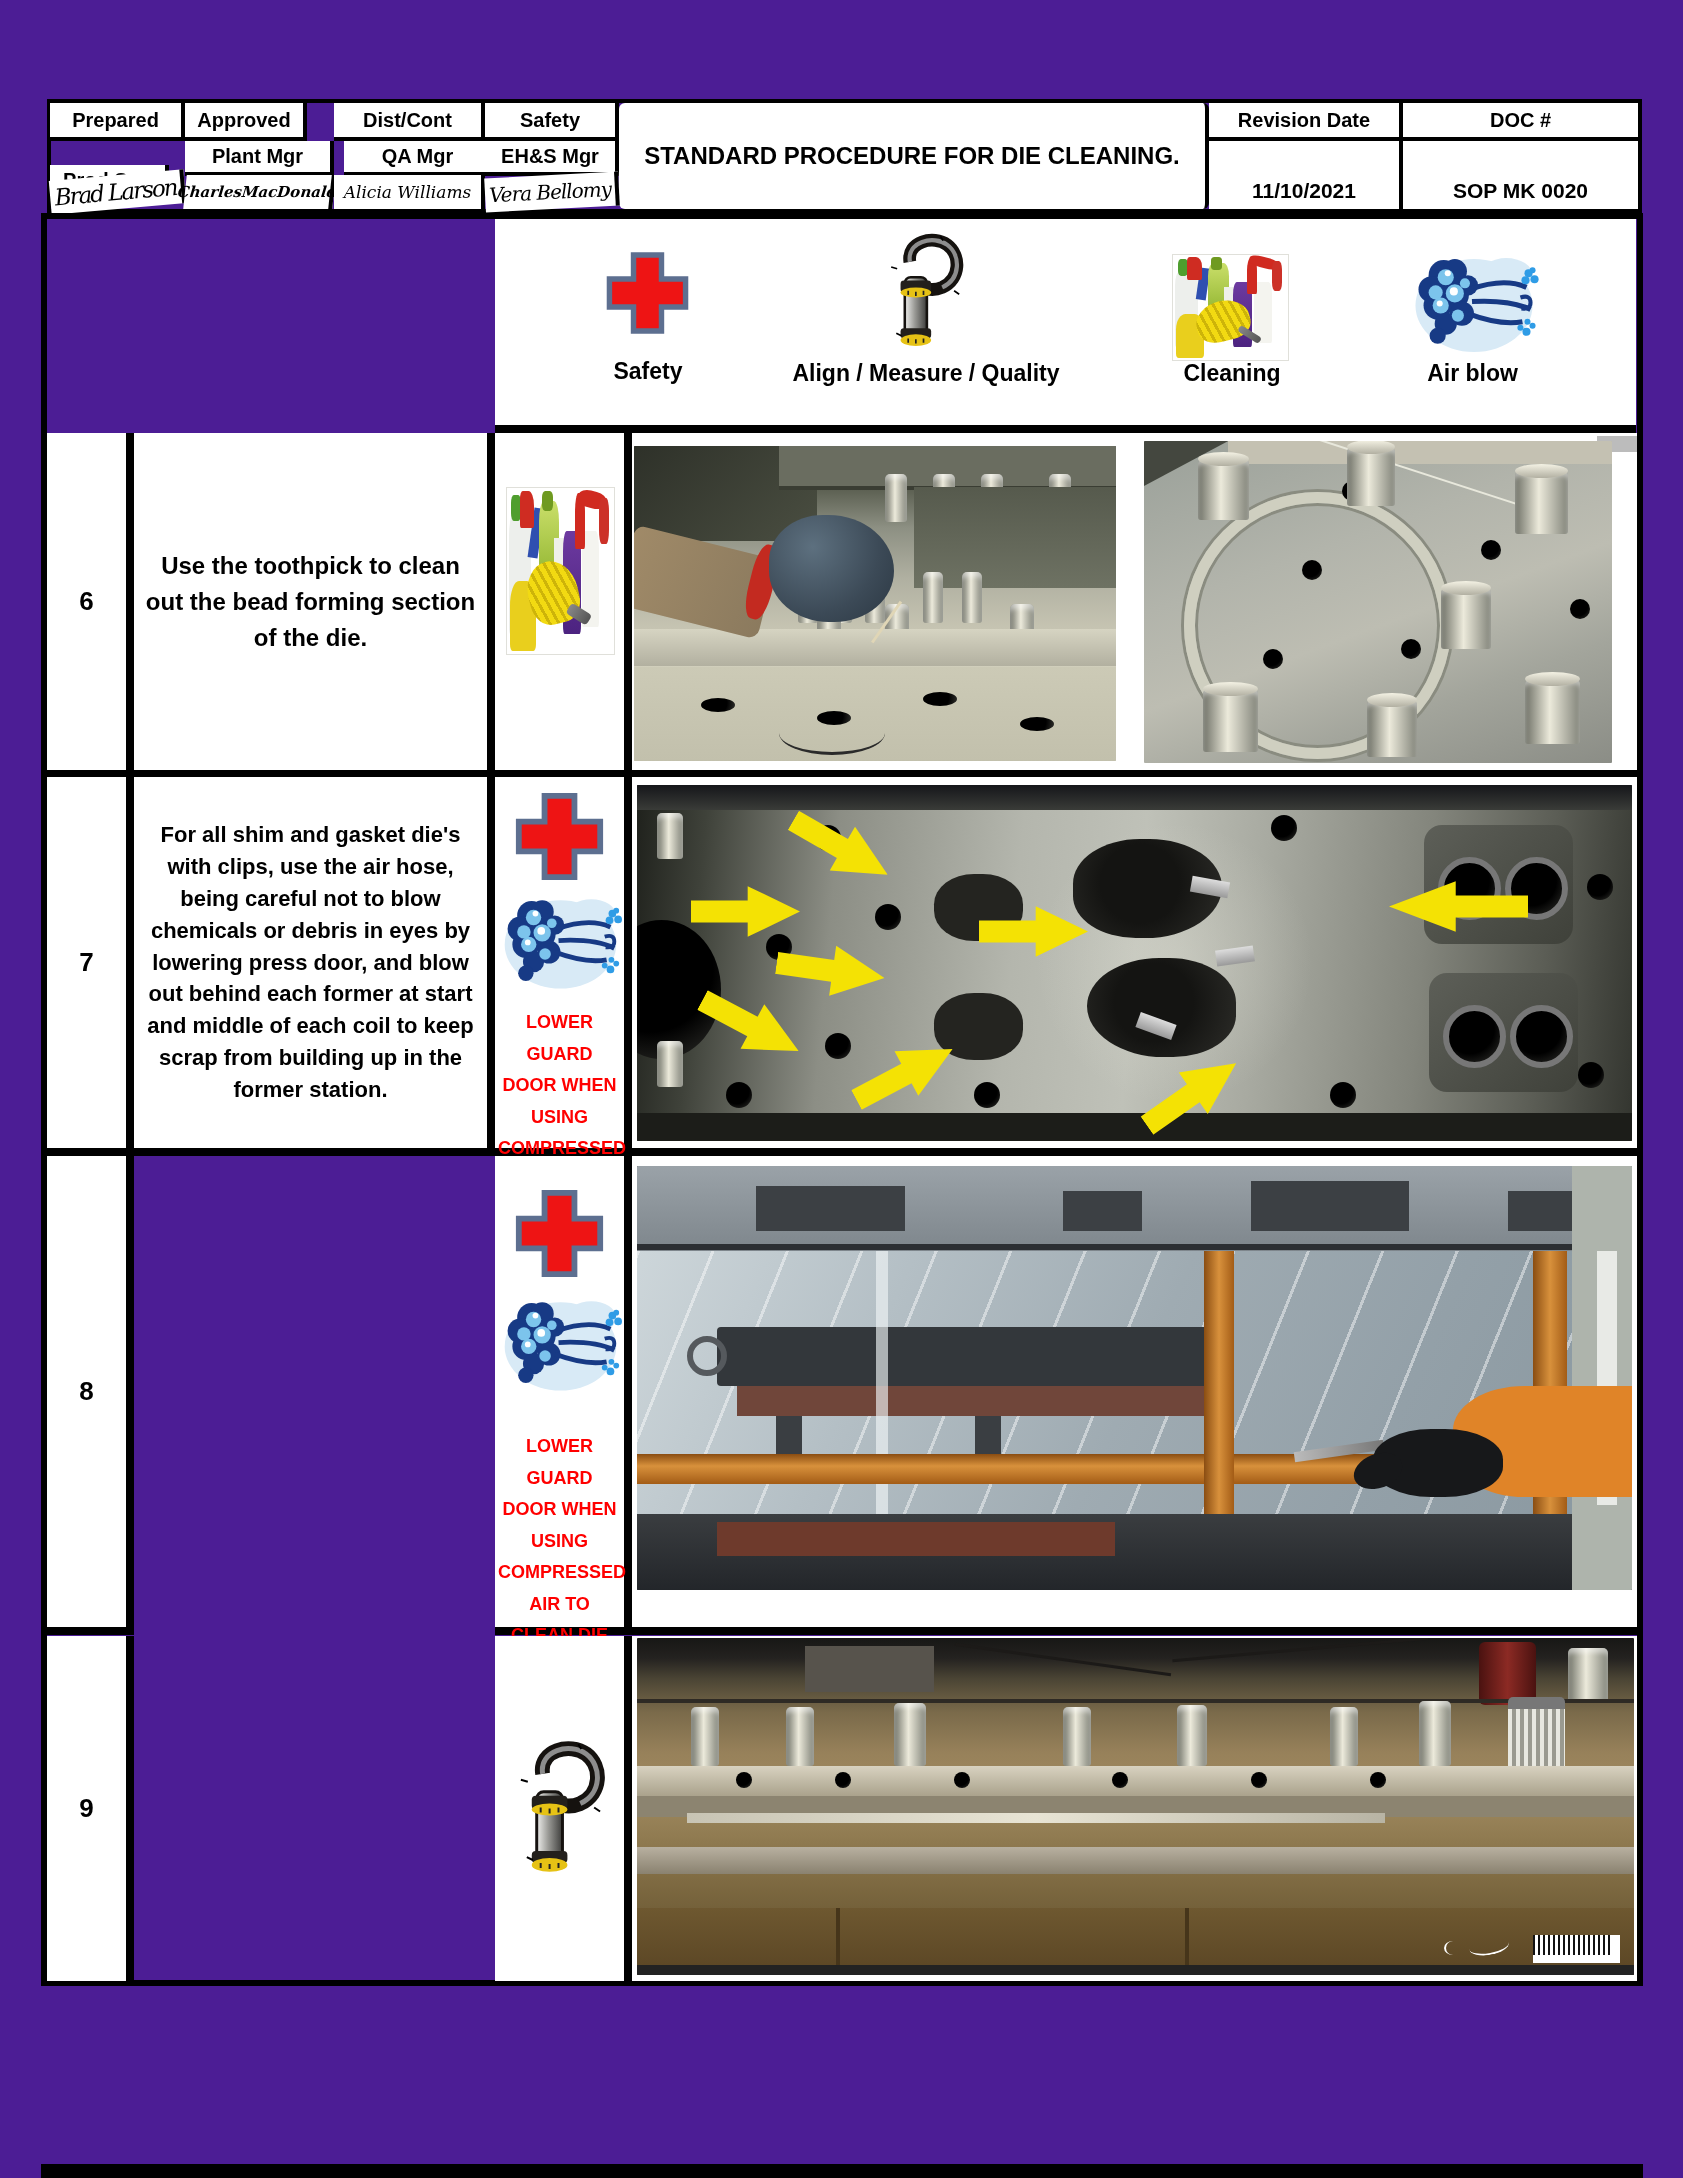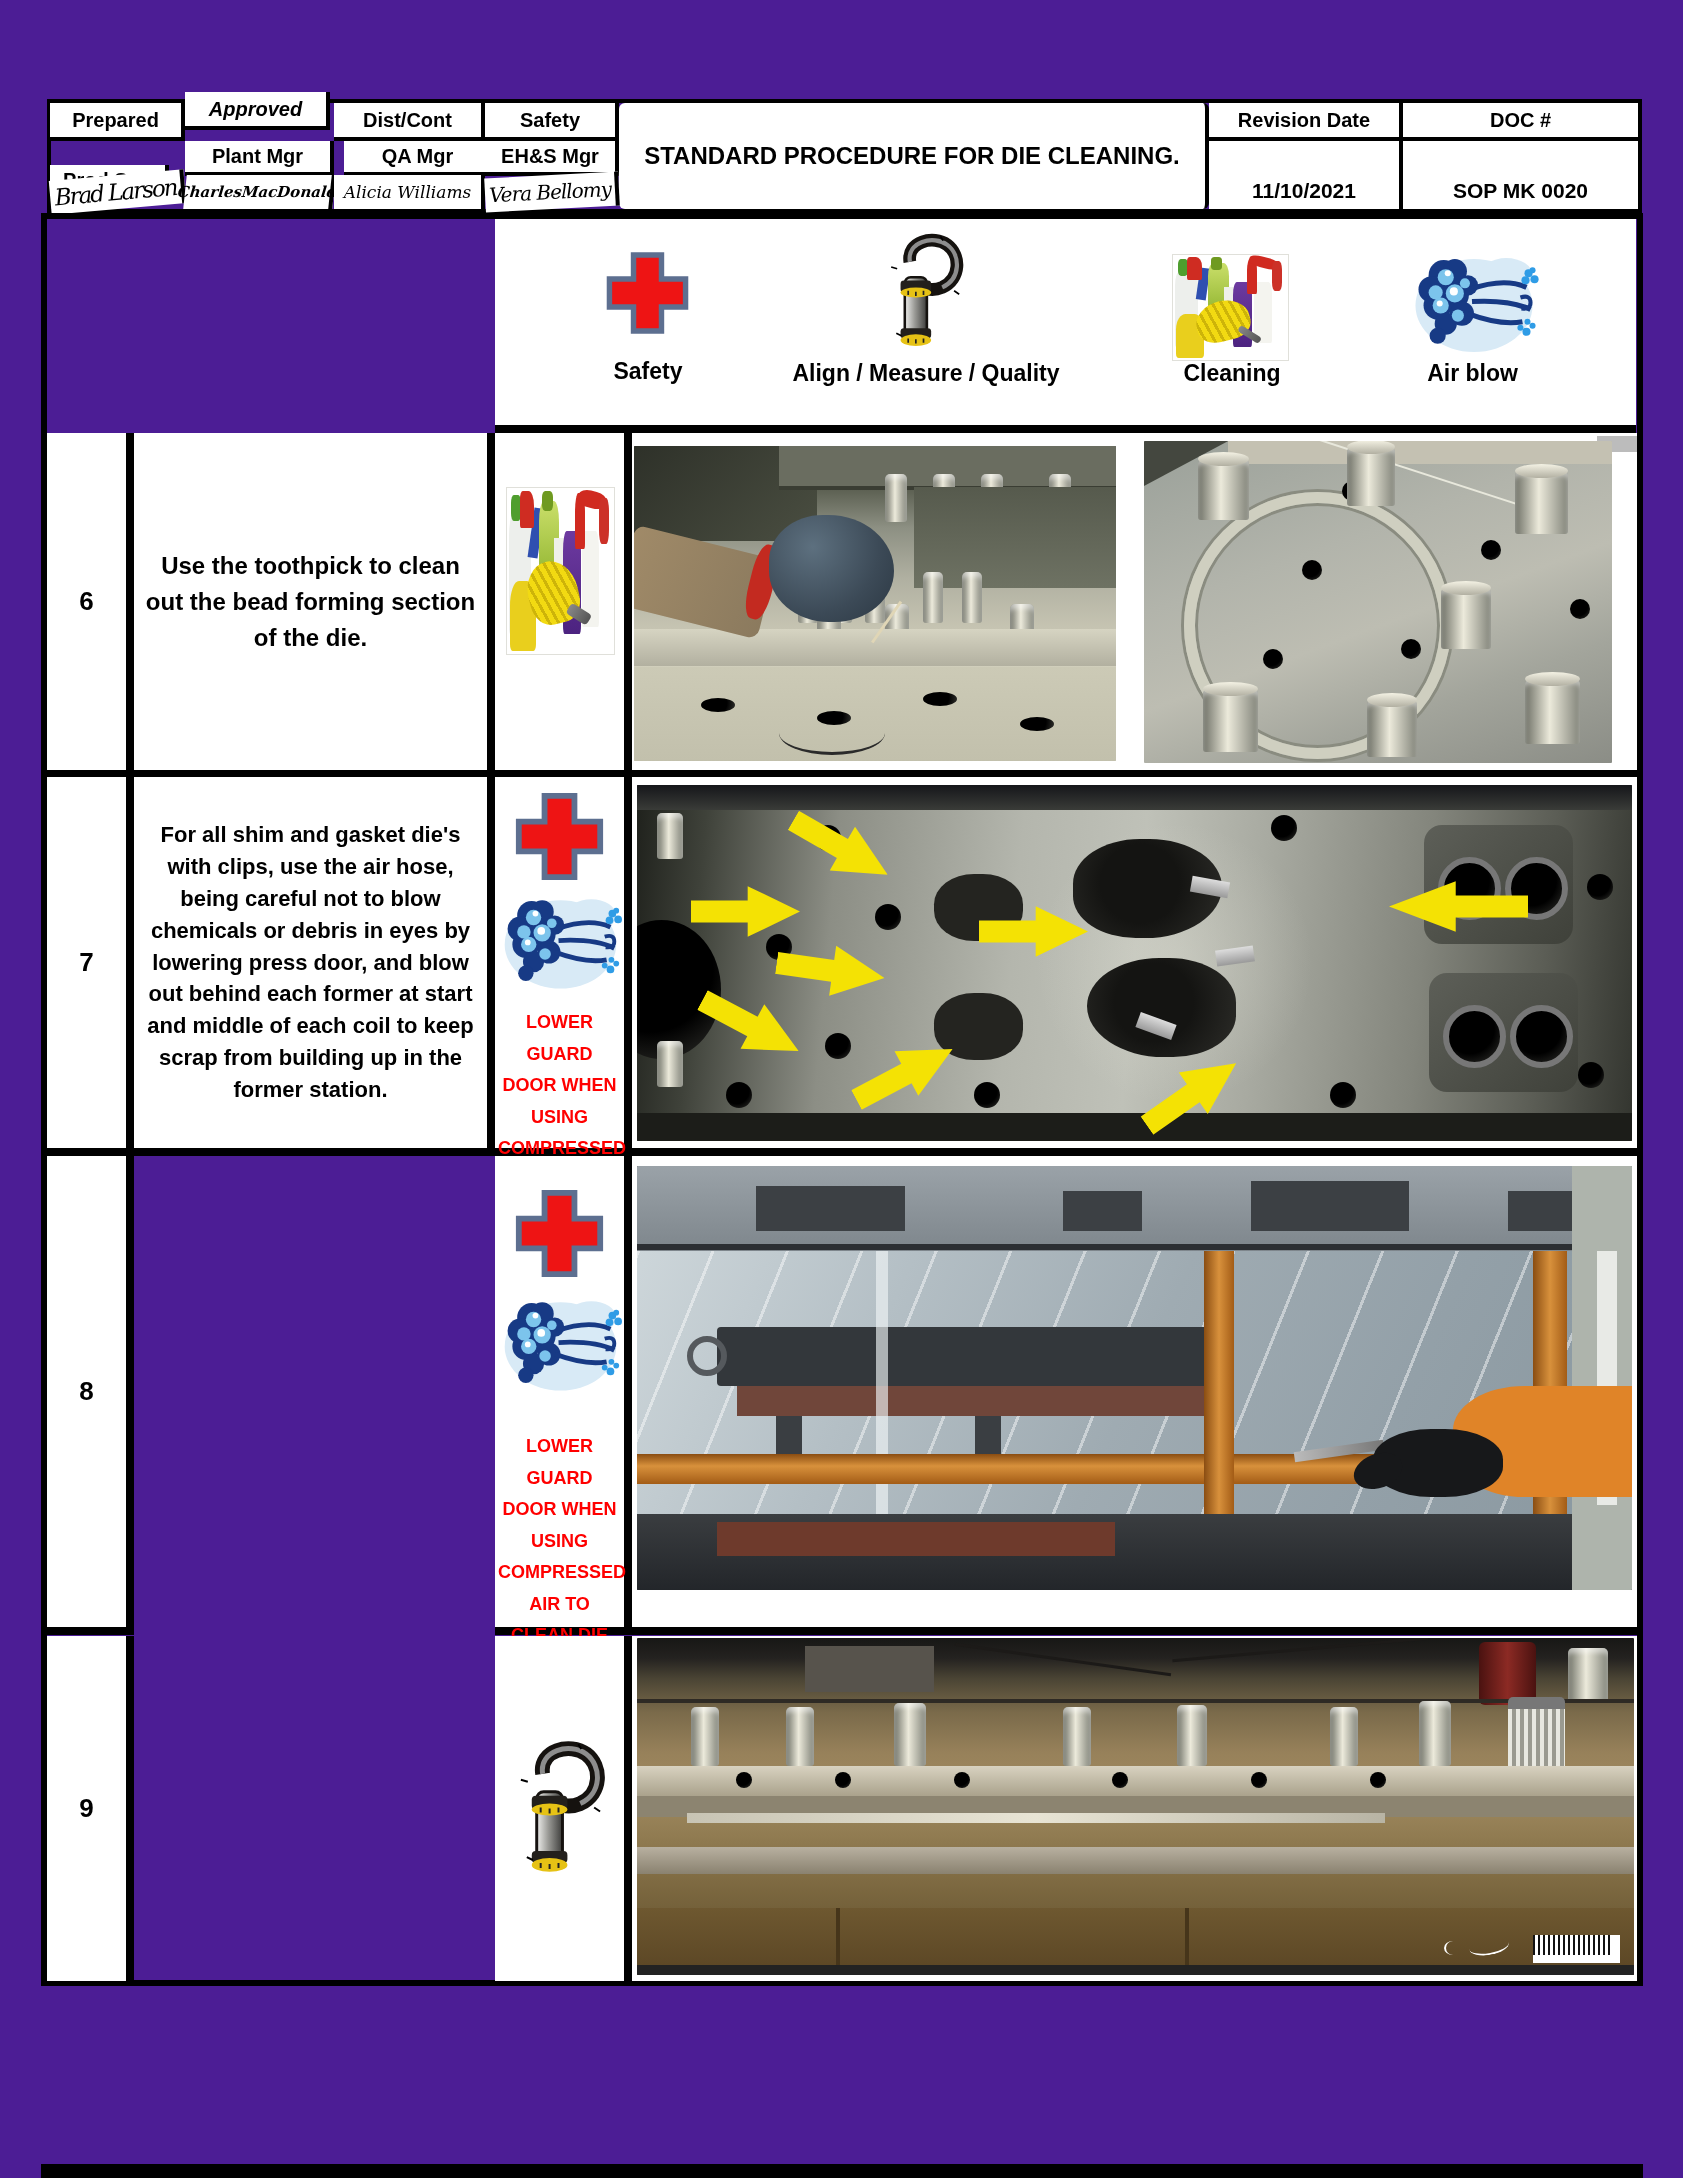--- a/index.html
+++ b/index.html
@@ -94,21 +94,21 @@
     <path d="M12 40 l7 2 M86 68 l6 4 M18 118 l6 3 M70 4 l3 5" stroke="#000" stroke-width="2"></path>
   </g>
 </defs>
 </svg>
 
 <div class="page">
 
   <div class="frame" style="left:47px;top:99px;width:1595px;height:114px;"></div>
 
   <div class="cell hlabel bR4 bB4" style="left:50px;top:103px;width:135px;height:38px;">Prepared</div>
-  <div class="cell hlabel bR4 bB4" style="left:185px;top:92px;width:145px;height:38px;font-style:italic;">Approved</div>
+  <div class="cell hlabel bR4 bB4" style="left:185px;top:103px;width:122px;height:38px;">Approved</div>
   <div class="cell hlabel bR4 bB4" style="left:334px;top:103px;width:151px;height:38px;">Dist/Cont</div>
   <div class="cell hlabel bR4 bB4" style="left:485px;top:103px;width:134px;height:38px;">Safety</div>
 
   <div class="cell bR4" style="left:619px;top:103px;width:590px;height:106px;font-weight:bold;font-size:24px;border-radius:6px;">STANDARD PROCEDURE FOR DIE CLEANING.</div>
 
   <div class="cell hlabel bR4 bB4" style="left:1209px;top:103px;width:194px;height:38px;">Revision Date</div>
   <div class="cell hlabel bB4" style="left:1403px;top:103px;width:235px;height:38px;">DOC #</div>
 
   <div class="cell hlabel bR4 bB4" style="left:50px;top:141px;width:119px;height:35px;margin-top:24px;">Prod Sup</div>
   <div class="cell hlabel bR4 bB4" style="left:185px;top:141px;width:149px;height:35px;">Plant Mgr</div>

